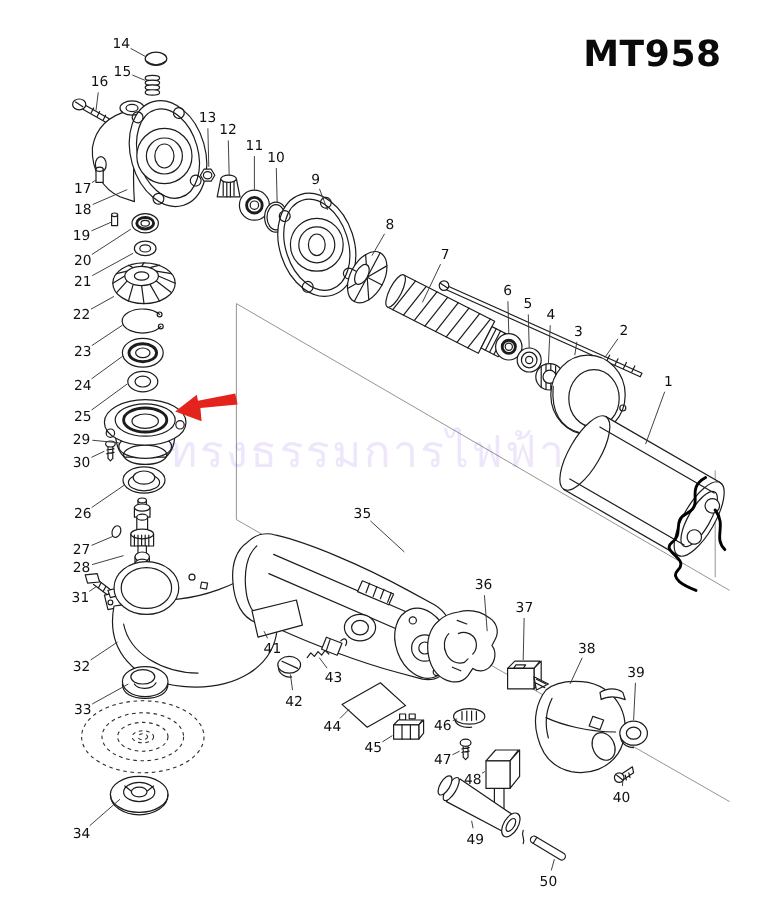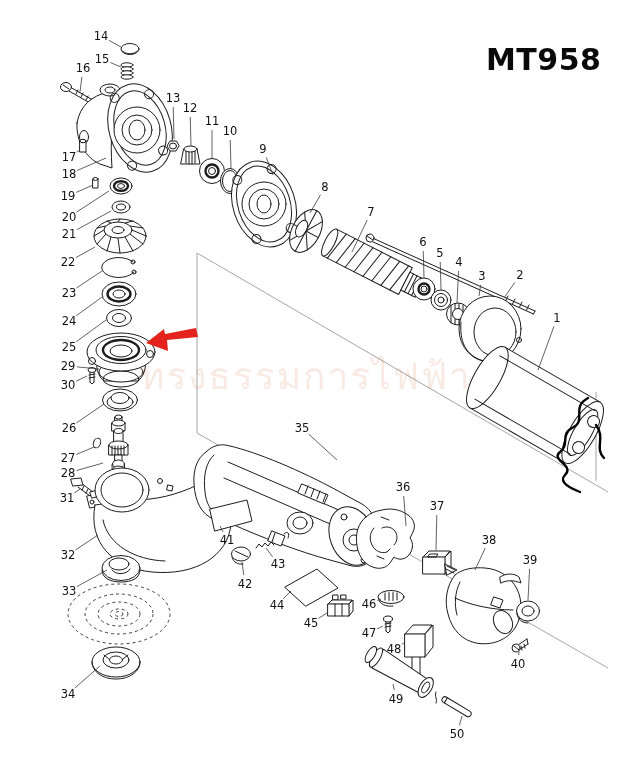--- a/index.html
+++ b/index.html
@@ -1,22 +1,22 @@
 <!DOCTYPE html>
 <html><head>
 <meta charset="utf-8">
 <style>
   html,body{margin:0;padding:0;background:#fff;}
   .page{position:relative;width:643px;height:763px;background:#fff;overflow:hidden;
         font-family:"DejaVu Sans","Liberation Sans",sans-serif;}
   svg{position:absolute;left:0;top:0;}
-  .title{position:absolute;left:486px;top:42px;font-size:30px;font-weight:bold;
+  .title{position:absolute;left:486px;top:28px;font-size:30px;font-weight:bold;
          color:#0a0a0a;letter-spacing:.5px;}
   .watermark{position:absolute;left:140px;top:346px;width:370px;font-size:37px;
-             color:#c2410c;opacity:.11;letter-spacing:2px;white-space:nowrap;pointer-events:none;}
+             color:#6d28d9;opacity:.11;letter-spacing:2px;white-space:nowrap;pointer-events:none;}
   .ln{fill:none;stroke:#1c1c1c;stroke-width:1;stroke-linecap:round;stroke-linejoin:round;}
   .fw{fill:#fff;stroke:#1c1c1c;stroke-width:1;stroke-linecap:round;stroke-linejoin:round;}
   .thick{stroke-width:2.4;}
   .cons{stroke:#8f8f8f;stroke-width:.8;fill:none;}
   .dash{fill:none;stroke:#2a2a2a;stroke-width:.9;stroke-dasharray:3 3;}
   .cord{fill:none;stroke:#000;stroke-width:2.4;stroke-linecap:round;}
   .leader{stroke:#3a3a3a;stroke-width:.8;}
   .plabel{font-family:"DejaVu Sans","Liberation Sans",sans-serif;font-size:11.5px;
           fill:#111;text-anchor:middle;dominant-baseline:central;}
 </style>

